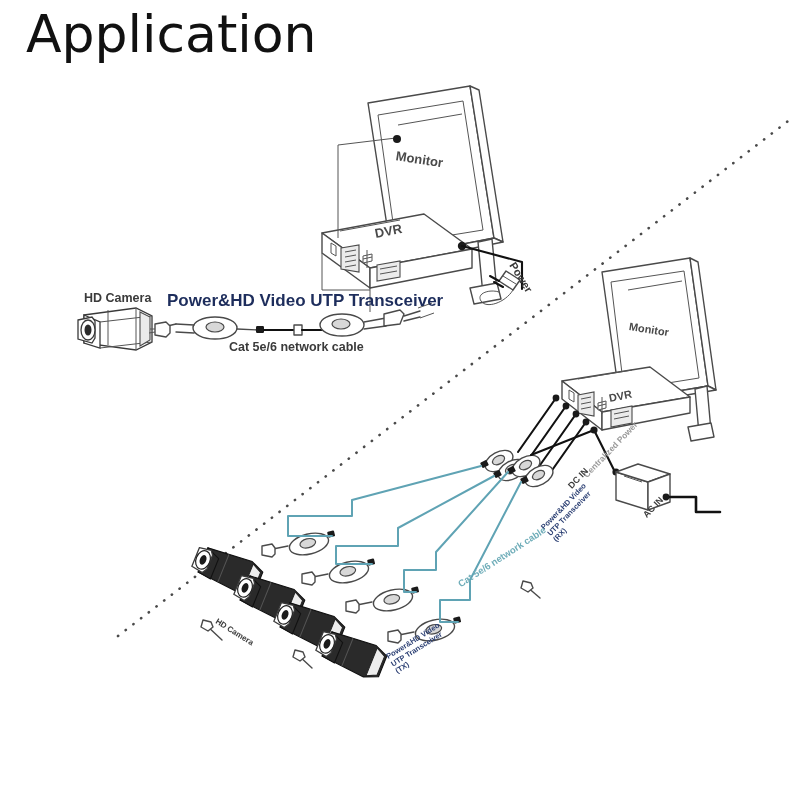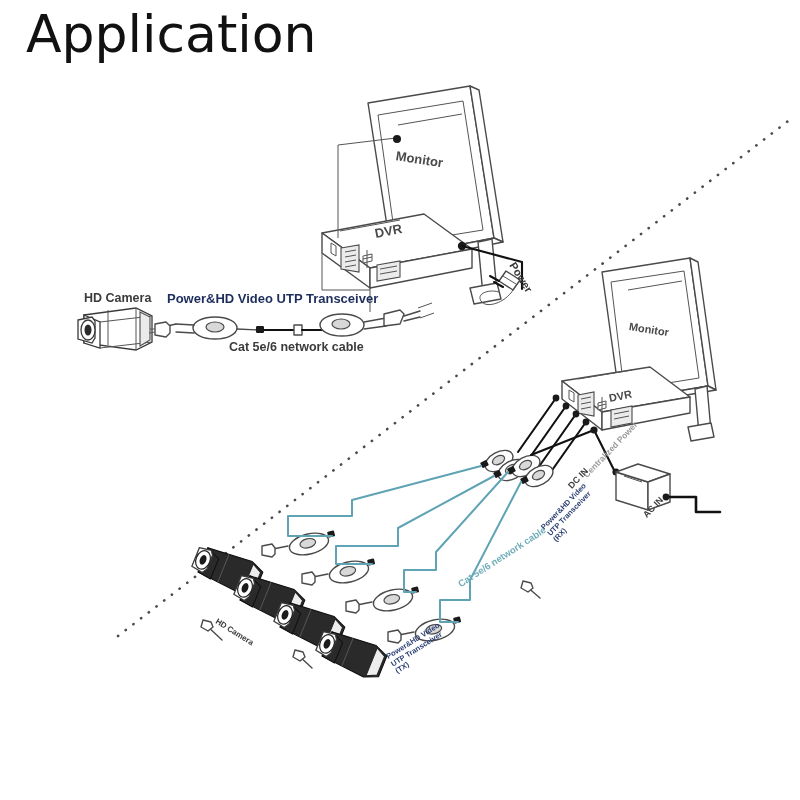--- a/index.html
+++ b/index.html
@@ -366,21 +366,21 @@
       <path class="o" d="M298 655 L312 668"></path>
       <path class="o2" d="M295 650 L303 652 L305 657 L300 661 L293 657 Z"></path>
       <path class="o" d="M526 586 L540 598"></path>
       <path class="o2" d="M523 581 L531 583 L533 588 L528 592 L521 588 Z"></path>
     </g>
 
   </svg>
 
   <div class="lbl lbl-dark" style="left:84px; top:292px; font-size:12.5px;">HD Camera</div>
 
-  <div class="lbl lbl-blue" style="left:167px; top:292px; font-size:13px;">Power&amp;HD Video UTP Transceiver</div>
+  <div class="lbl lbl-blue" style="left:167px; top:292px; font-size:17px;">Power&amp;HD Video UTP Transceiver</div>
 
   <div class="lbl lbl-dark" style="left:229px; top:341px; font-size:12.5px;">Cat 5e/6 network cable</div>
 
   <div class="lbl lbl-dark" style="left:512px; top:258px; font-size:11px; transform:rotate(58deg);">Power</div>
 
   <div class="lbl lbl-screen" style="left:396px; top:149px; font-size:13px; transform:rotate(9deg);">Monitor</div>
 
   <div class="lbl lbl-screen" style="left:375px; top:227px; font-size:13px; transform:rotate(-11deg);">DVR</div>
 
   <div class="lbl lbl-screen" style="left:629px; top:321px; font-size:11px; transform:rotate(9deg);">Monitor</div>

